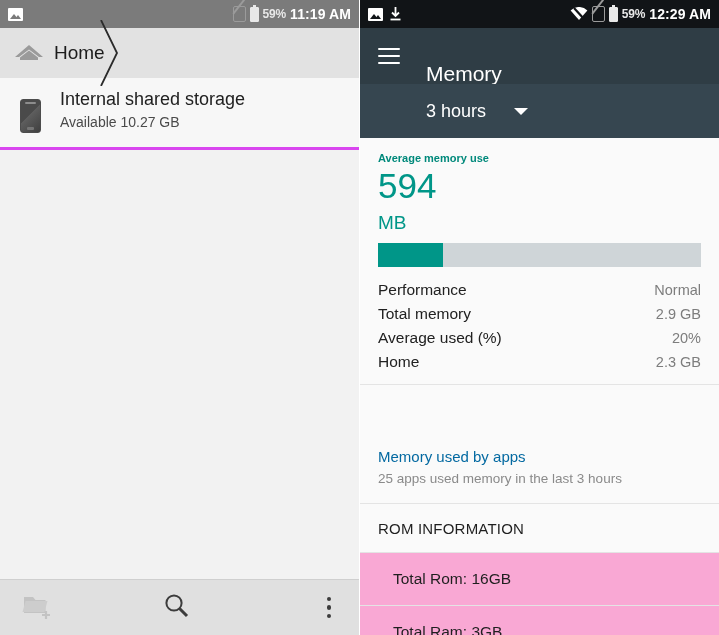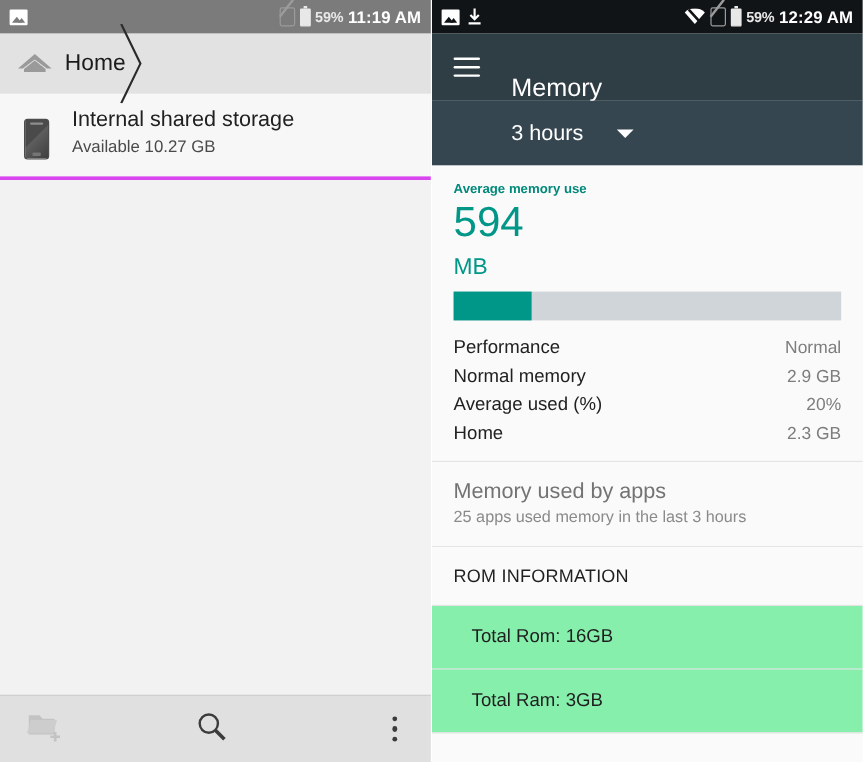--- a/index.html
+++ b/index.html
@@ -232,31 +232,31 @@
     padding: 1px 0;
   }
   .stat-key { font-size: 15.5px; color: #212121; line-height: 22px; }
   .stat-val { font-size: 14.5px; color: #7d7d7d; line-height: 22px; }
 
   .list-block {
     background: #fafafa;
     padding: 13px 18px 14px 18px;
     border-bottom: 1px solid #e4e4e4;
   }
-  .block-title { font-size: 18px; color: #737373; line-height: 22px; }
+  .block-title { font-size: 15px; color: #0369a1; line-height: 22px; margin-top: 48px; }
   .block-sub { font-size: 13.5px; color: #8a8a8a; line-height: 20px; margin-top: 1px; }
 
   .section-header {
     background: #fafafa;
     padding: 16px 18px 15px 18px;
     border-bottom: 1px solid #e4e4e4;
     font-size: 15px; color: #1f1f1f; letter-spacing: 0.2px;
   }
   .rom-row {
-    background: #86efac;
+    background: #f9a8d4;
     padding: 17px 18px 17px 33px;
     border-bottom: 1px solid #e4e4e4;
     font-size: 15.5px; color: #1f1f1f;
   }
 </style>
 </head>
 <body>
 
 <div class="screens">
 
@@ -381,21 +381,21 @@
         </div>
         <div class="progress-track">
           <div class="progress-fill" id="mem-fill" style="width: 20%;"></div>
         </div>
 
         <div class="stat-row">
           <span class="stat-key">Performance</span>
           <span class="stat-val">Normal</span>
         </div>
         <div class="stat-row">
-          <span class="stat-key">Normal memory</span>
+          <span class="stat-key">Total memory</span>
           <span class="stat-val">2.9 GB</span>
         </div>
         <div class="stat-row">
           <span class="stat-key">Average used (%)</span>
           <span class="stat-val">20%</span>
         </div>
         <div class="stat-row">
           <span class="stat-key">Home</span>
           <span class="stat-val">2.3 GB</span>
         </div>

